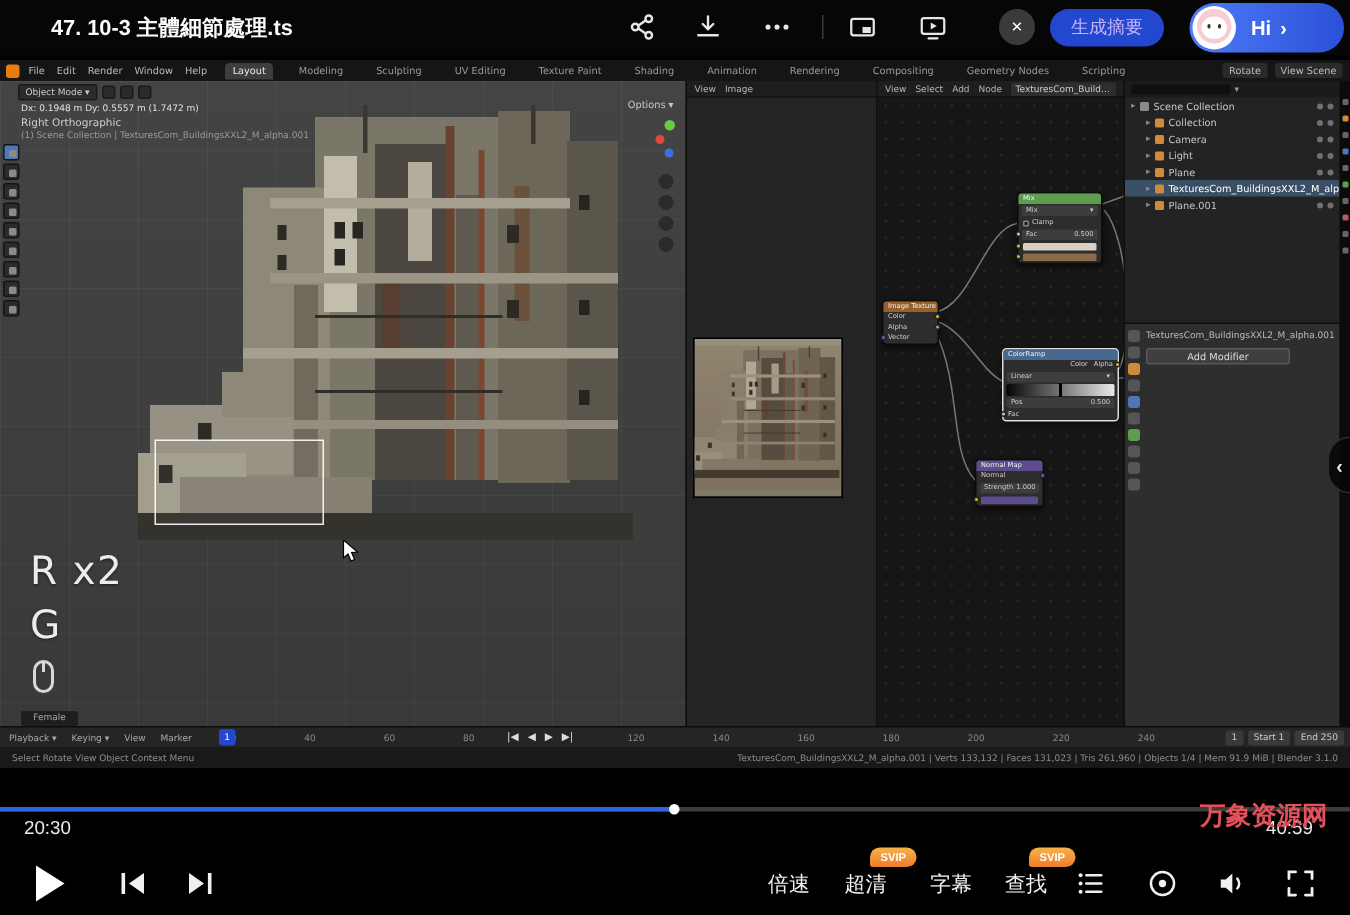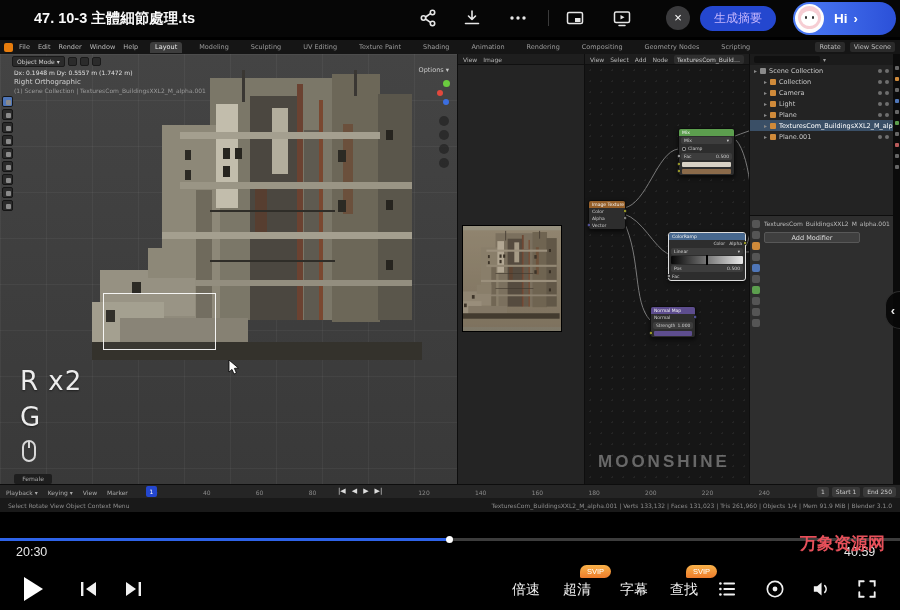--- a/index.html
+++ b/index.html
@@ -116,21 +116,21 @@
 #drawer{position:absolute;right:0;top:291px;width:15px;height:38px;background:rgba(8,8,8,.92);border:1px solid #2e2e2e;border-right:none;border-radius:19px 0 0 19px;color:#e8e8e8;font-size:13px;font-weight:700;display:flex;align-items:center;justify-content:center;z-index:55}
 
 
 #progress{position:absolute;left:0;top:538px;width:900px;height:3px;background:#3c3c3c;z-index:40}
 #progress .played{position:relative;height:3px;background:var(--progress_blue)}
 #progress .knob{position:absolute;right:-3px;top:-2px;width:7px;height:7px;border-radius:50%;background:#fff}
 .time{position:absolute;top:545px;font-size:12.5px;color:#e8e8e8;z-index:40}
 .bigplay{position:absolute;left:22px;top:576px;width:22px;height:26px;color:#fff;z-index:40}
 .skip{position:absolute;top:580px;width:22px;height:18px;color:#f0f0f0;z-index:40}
 .ctl-label{position:absolute;top:581px;font-size:14px;color:#f2f2f2;z-index:40}
-.svip{position:absolute;top:565px;width:31px;height:13px;border-radius:7px 7px 7px 2px;background:linear-gradient(180deg,var(--svip_start),var(--svip_end));color:#fff;font-size:7.5px;font-weight:400;text-align:center;line-height:13px;z-index:41}
+.svip{position:absolute;top:565px;width:31px;height:13px;border-radius:7px 7px 7px 2px;background:linear-gradient(180deg,var(--svip_start),var(--svip_end));color:#fff;font-size:7.5px;font-weight:700;text-align:center;line-height:13px;z-index:41}
 .cicon{position:absolute;top:578px;width:22px;height:22px;color:#f0f0f0;z-index:40}
 .cicon svg,.skip svg,.bigplay svg{width:100%;height:100%}
 #wm1{position:absolute;right:15px;top:532px;font-size:17px;font-weight:700;color:var(--watermark_red);z-index:60}
 #wm2{position:absolute;left:614px;top:563px;font-size:16px;color:var(--watermark_red);z-index:60;text-decoration:underline wavy var(--watermark_red);text-decoration-thickness:1.5px;text-underline-offset:5px}
 </style>
 </head>
 <body>
 
 <svg width="0" height="0" style="position:absolute">
   <symbol id="bldg" viewBox="0 0 330 300">
@@ -555,21 +555,20 @@
         <span class="tl-chip">End 250</span>
       </div>
     </div>
 
     <div id="blstatus">
       <span>Select      Rotate View      Object Context Menu</span>
       <span>TexturesCom_BuildingsXXL2_M_alpha.001 | Verts 133,132 | Faces 131,023 | Tris 261,960 | Objects 1/4 | Mem 91.9 MiB | Blender 3.1.0</span>
     </div>
   </div>
 
-  <div id="moonshine">MOONSHINE</div>
   <div id="drawer">
       <span>‹</span>
     </div>
 
   <div id="progress">
     <div class="played" style="width: 50%;">
         <span class="knob"></span>
       </div>
   </div>
   <div class="time" style="left:16px">20:30</div>

